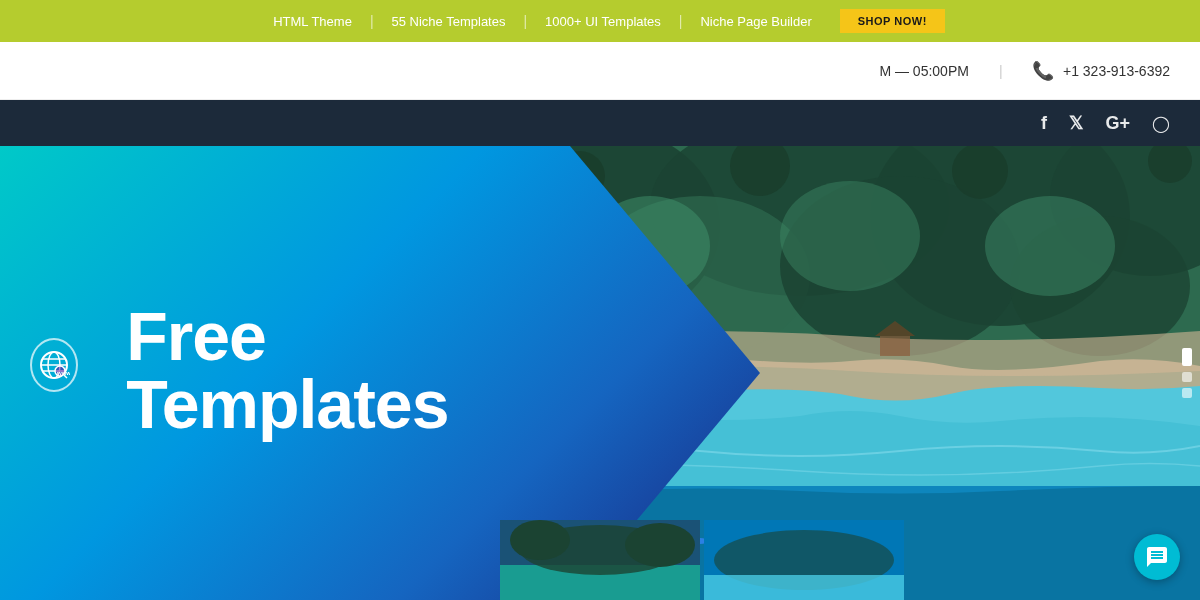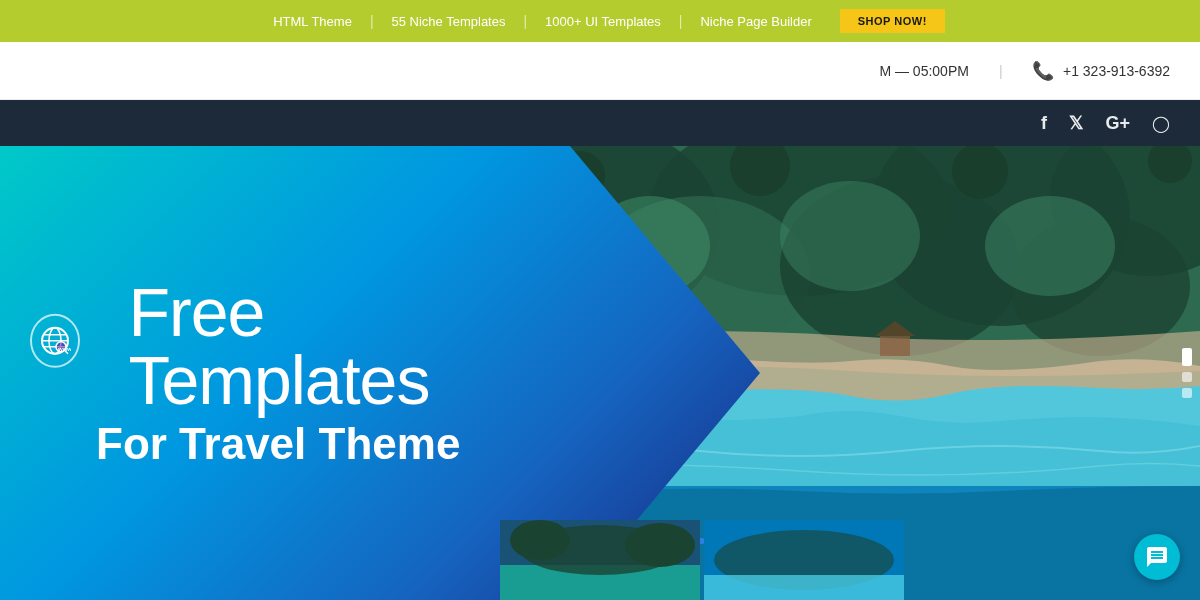--- a/index.html
+++ b/index.html
@@ -171,21 +171,21 @@
       vertical-align: middle;
       margin-right: 12px;
     }
     .hero-title-line1 {
       display: flex;
       align-items: center;
       margin-bottom: 6px;
     }
     .hero-title-main {
       font-size: 68px;
-      font-weight: 400;
+      font-weight: 700;
       color: #fff;
       line-height: 1;
       letter-spacing: -1px;
       margin-left: 36px;
     }
     .hero-title-sub {
       font-size: 44px;
       font-weight: 700;
       color: #fff;
       line-height: 1.1;
@@ -339,23 +339,20 @@
           <line x1="3" y1="16" x2="29" y2="16" stroke="white" stroke-width="1.5"></line>
           <line x1="5" y1="10" x2="27" y2="10" stroke="white" stroke-width="1.5"></line>
           <line x1="5" y1="22" x2="27" y2="22" stroke="white" stroke-width="1.5"></line>
 
           <circle cx="22" cy="22" r="5" stroke="white" stroke-width="1.5" fill="rgba(100,0,150,0.5)"></circle>
           <line x1="26" y1="26" x2="29" y2="29" stroke="white" stroke-width="1.5"></line>
           <text x="19" y="26" font-size="6" fill="white" font-weight="bold">www</text>
         </svg>
       </div>
       <span class="hero-title-main">Free Templates</span>
-    </div>
-    <div>
-      <span class="hero-title-sub">For Travel Theme</span>
     </div>
   </div>
 
   <div class="side-indicators">
     <div class="indicator active"></div>
     <div class="indicator"></div>
     <div class="indicator"></div>
   </div>
 
   <div class="bottom-thumbs">

